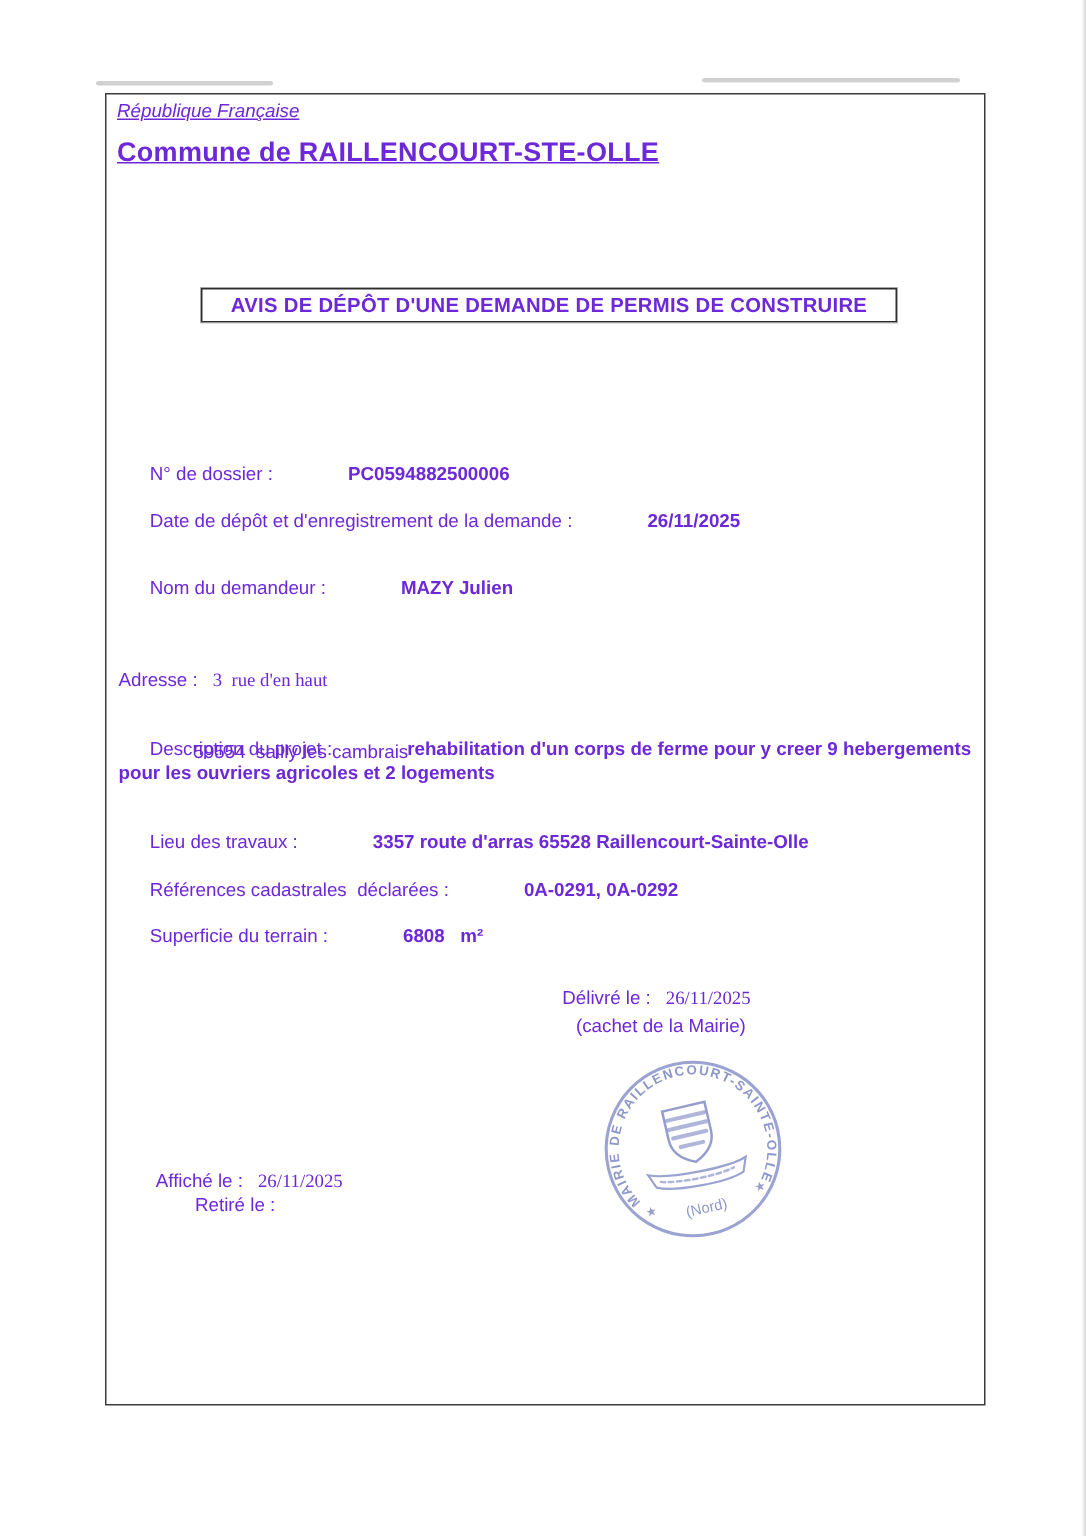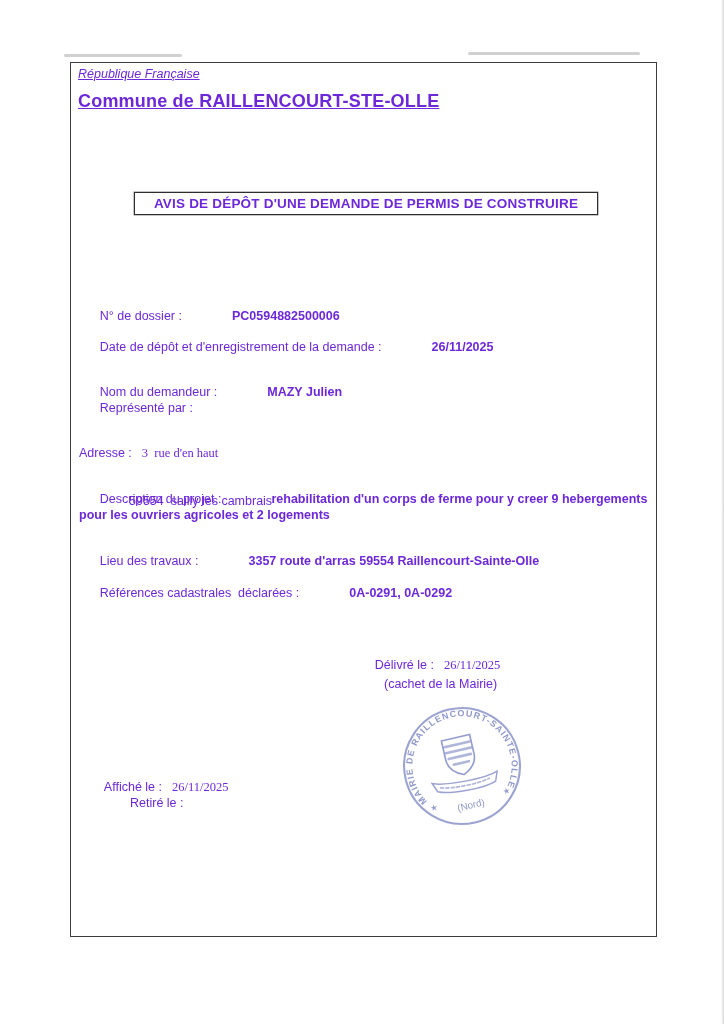--- a/index.html
+++ b/index.html
@@ -92,41 +92,41 @@
     </div>
 
     <div class="abs row r-depot">
       <span class="lbl">Date de dépôt et d'enregistrement de la demande :</span><span class="val">26/11/2025</span>
     </div>
 
     <div class="abs row r-demandeur">
       <span class="lbl">Nom du demandeur :</span><span class="val">MAZY Julien</span>
     </div>
 
-    <div class="abs row r-represente">
-      <span class="lbl">Représenté par :</span><span class="val"></span>
-    </div>
 
     <div class="abs row r-adresse">
       <div><span class="lbl">Adresse :</span><span class="val-plain">3  rue d'en haut</span></div>
       <div class="adresse-l2">59554  sailly les cambrais</div>
     </div>
 
     <div class="abs row r-descr">
       <span class="lbl">Description du projet :</span><span class="val">rehabilitation d'un corps de ferme pour y creer 9 hebergements pour les ouvriers agricoles et 2 logements</span>
     </div>
 
     <div class="abs row r-lieu">
-      <span class="lbl">Lieu des travaux :</span><span class="val">3357 route d'arras 59554 Raillencourt-Sainte-Olle</span>
+      <span class="lbl">Lieu des travaux :</span><span class="val">3357 route d'arras 65528 Raillencourt-Sainte-Olle</span>
     </div>
 
     <div class="abs row r-cadastre">
       <span class="lbl">Références cadastrales  déclarées :</span><span class="val">0A-0291, 0A-0292</span>
     </div>
 
+    <div class="abs row r-superficie">
+      <span class="lbl">Superficie du terrain :</span><span class="val">6808   m²</span>
+    </div>
 
     <div class="abs r-delivre">
       <span class="lbl">Délivré le :</span><span class="val-plain">26/11/2025</span>
     </div>
 
     <div class="abs r-cachet">(cachet de la Mairie)</div>
 
     <svg class="abs stamp" viewBox="0 0 120 120" xmlns="http://www.w3.org/2000/svg">
       <g transform="rotate(-13 60 60)" stroke="#6d78bb" fill="none" stroke-linecap="round">
         <circle cx="60" cy="60" r="56" stroke-width="2" opacity=".8"></circle>

